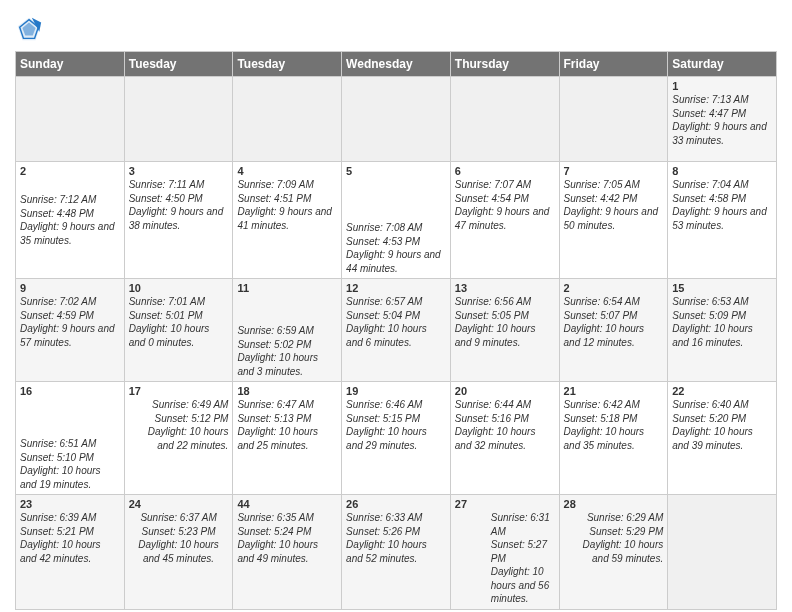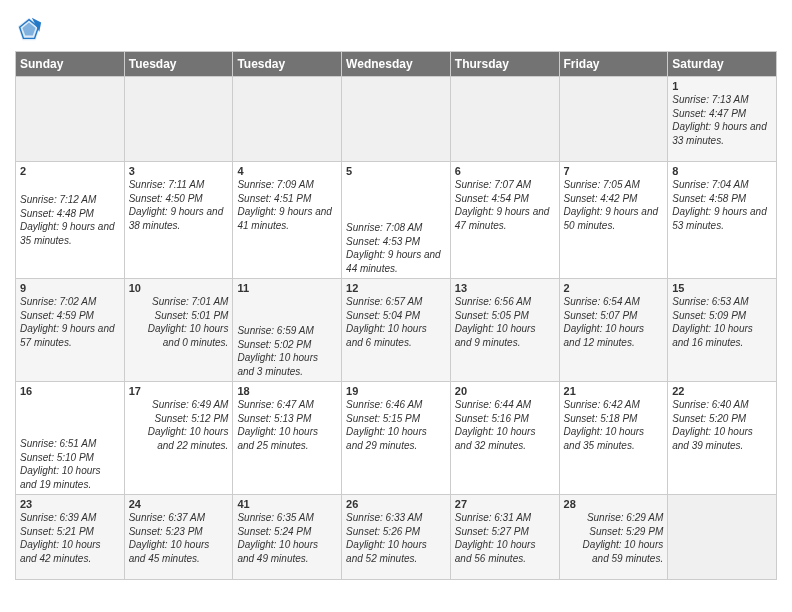--- a/index.html
+++ b/index.html
@@ -200,21 +200,21 @@
         </tr>
         <tr>
           <td>
             <span class="day-num">9</span>
             <div class="day-info" style="white-space: pre-line;">Sunrise: 7:02 AM
 Sunset: 4:59 PM
 Daylight: 9 hours and 57 minutes.</div>
           </td>
           <td>
             <span class="day-num">10</span>
-            <div class="day-info" style="white-space: pre-line; text-align: right;">Sunrise: 7:01 AM
+            <div class="day-info" style="white-space: pre-line;">Sunrise: 7:01 AM
 Sunset: 5:01 PM
 Daylight: 10 hours and 0 minutes.</div>
           </td>
           <td>
             <span class="day-num">11</span>
             <div class="day-info" style="white-space: pre-line; margin-top: 30px;">Sunrise: 6:59 AM
 Sunset: 5:02 PM
 Daylight: 10 hours and 3 minutes.</div>
           </td>
           <td>
@@ -288,39 +288,39 @@
         </tr>
         <tr>
           <td>
             <span class="day-num">23</span>
             <div class="day-info" style="white-space: pre-line;">Sunrise: 6:39 AM
 Sunset: 5:21 PM
 Daylight: 10 hours and 42 minutes.</div>
           </td>
           <td>
             <span class="day-num">24</span>
-            <div class="day-info" style="white-space: pre-line;">Sunrise: 6:37 AM
+            <div class="day-info" style="white-space: pre-line; text-align: center;">Sunrise: 6:37 AM
 Sunset: 5:23 PM
 Daylight: 10 hours and 45 minutes.</div>
           </td>
           <td>
-            <span class="day-num">41</span>
+            <span class="day-num">44</span>
             <div class="day-info" style="white-space: pre-line;">Sunrise: 6:35 AM
 Sunset: 5:24 PM
 Daylight: 10 hours and 49 minutes.</div>
           </td>
           <td>
             <span class="day-num">26</span>
             <div class="day-info" style="white-space: pre-line;">Sunrise: 6:33 AM
 Sunset: 5:26 PM
 Daylight: 10 hours and 52 minutes.</div>
           </td>
           <td>
             <span class="day-num">27</span>
-            <div class="day-info" style="white-space: pre-line;">Sunrise: 6:31 AM
+            <div class="day-info" style="white-space: pre-line; margin-left: 36px;">Sunrise: 6:31 AM
 Sunset: 5:27 PM
 Daylight: 10 hours and 56 minutes.</div>
           </td>
           <td>
             <span class="day-num">28</span>
             <div class="day-info" style="white-space: pre-line; text-align: right;">Sunrise: 6:29 AM
 Sunset: 5:29 PM
 Daylight: 10 hours and 59 minutes.</div>
           </td>
           <td class="empty-cell"></td>

